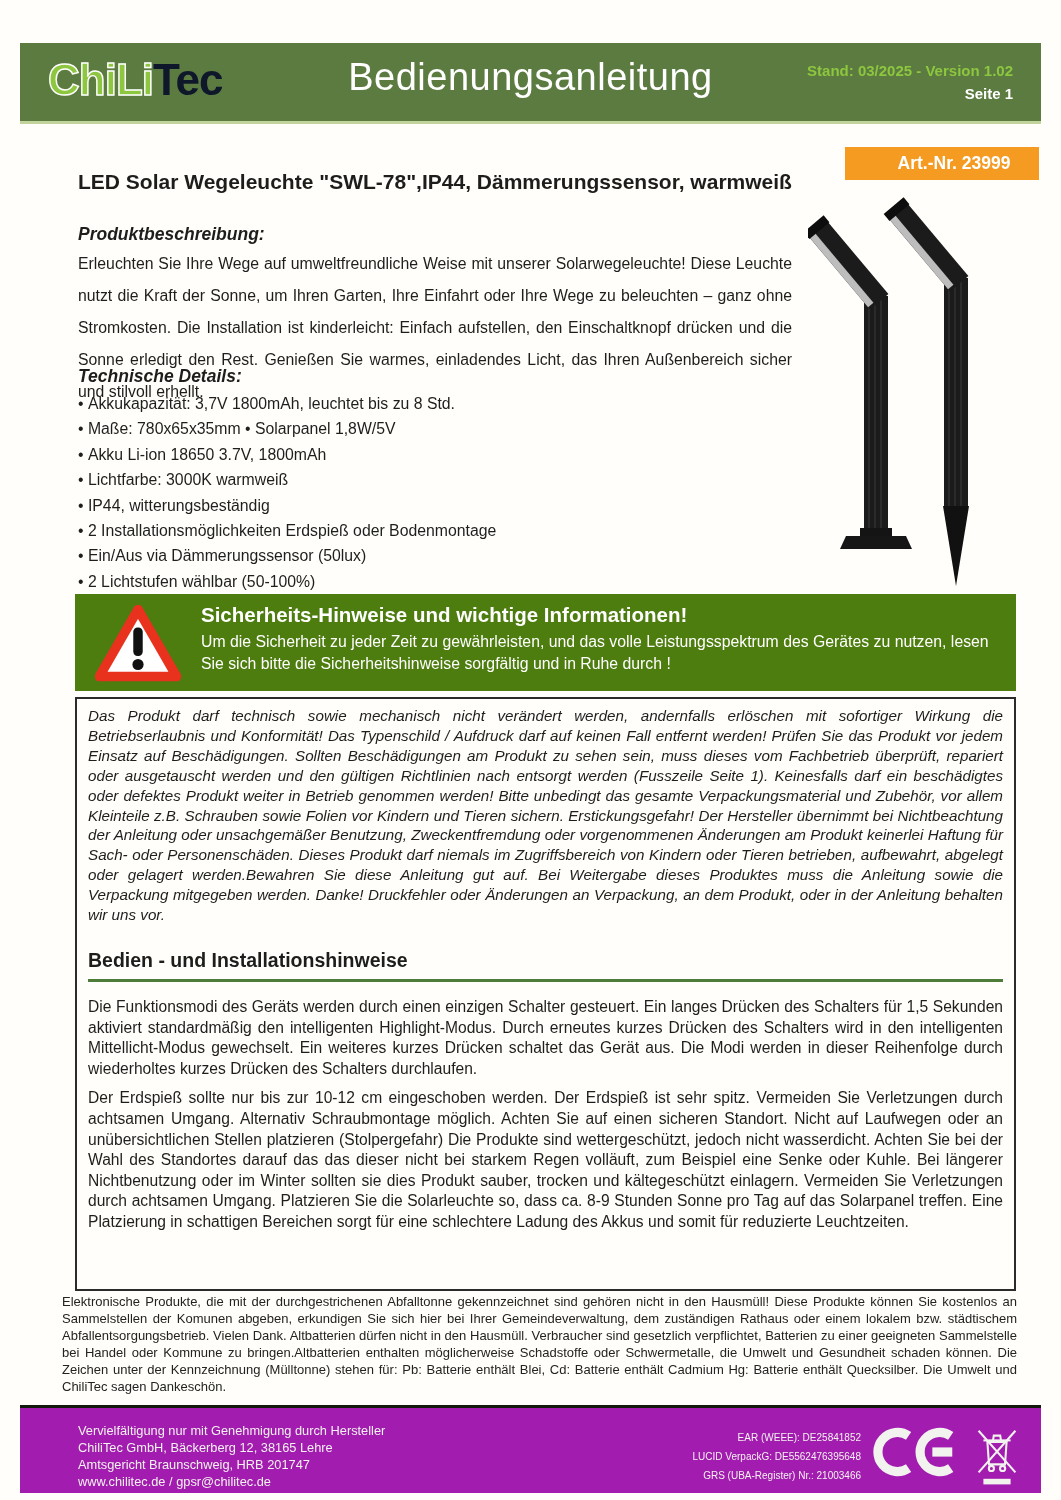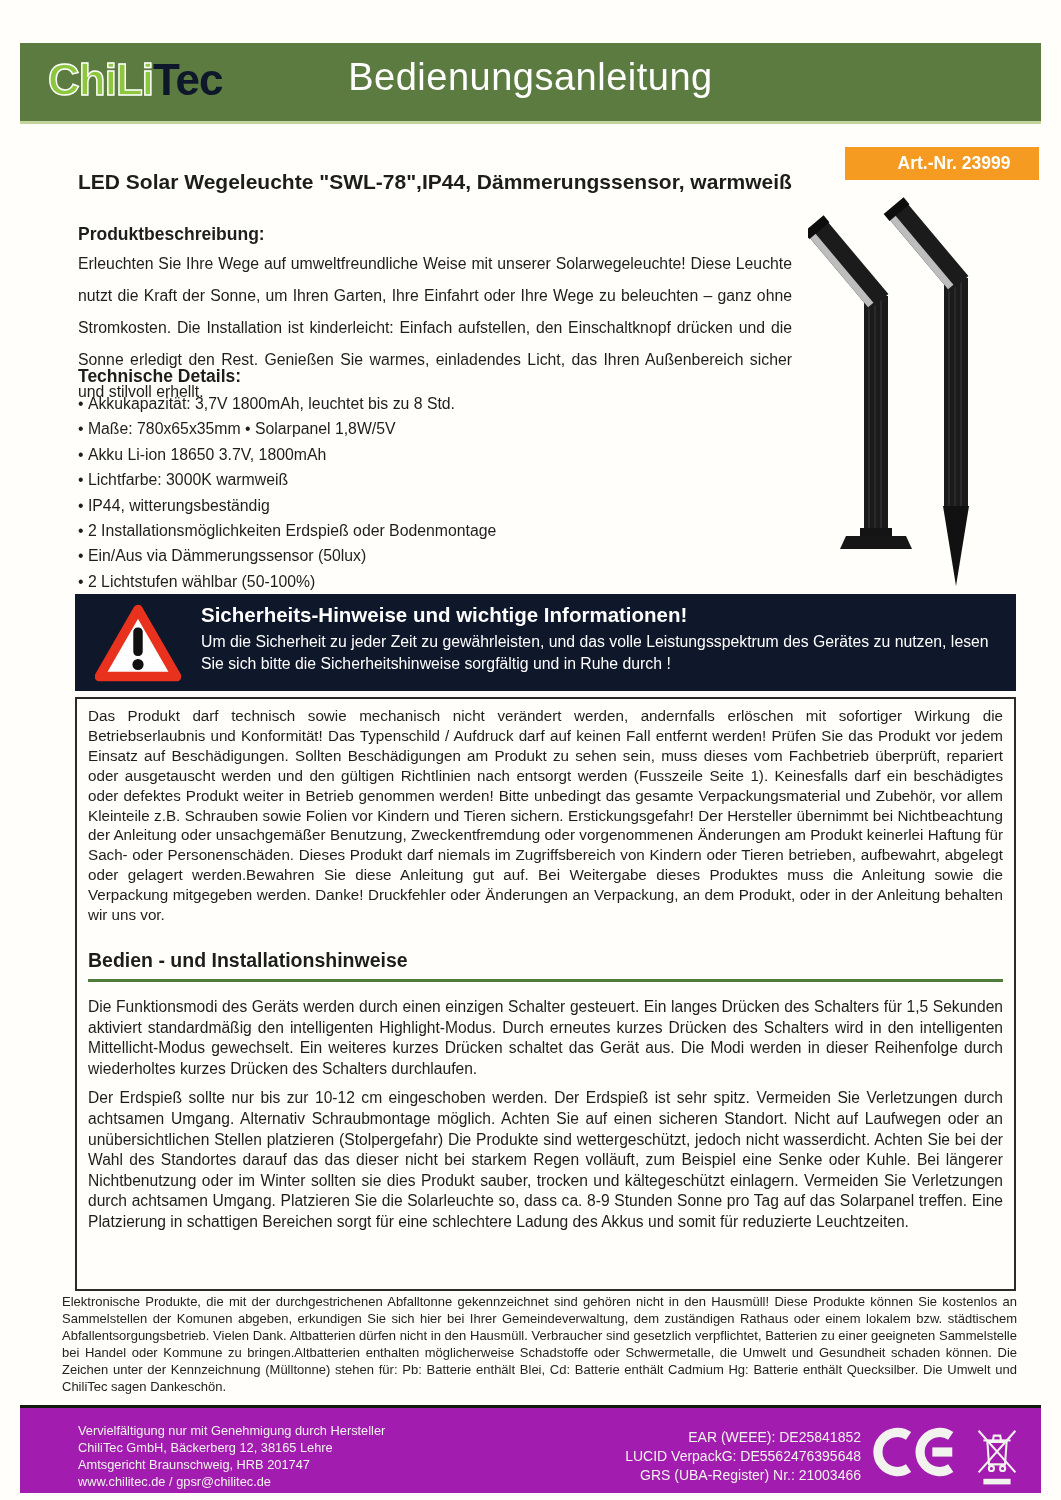--- a/index.html
+++ b/index.html
@@ -36,52 +36,52 @@
     position:absolute; left:845px; top:147px; width:170px; height:33px;
     background:#f59b21; color:#ffffff; font-weight:bold; font-size:17.5px;
     display:flex; align-items:center; justify-content:center;padding-left:24px;
   }
 
   
   .prod-title{
     position:absolute; left:78px; top:170px; width:740px;
     font-weight:bold; font-size:21px;
   }
-  .sec-heading{ font-weight:bold; font-size:17.5px; }
+  .sec-heading{ font-weight:bold; font-size:17.5px;font-style:italic; }
   .desc-heading{ position:absolute; left:78px; top:224px; }
   .desc-text{
     position:absolute; left:78px; top:248px; width:714px;
     font-size:15.8px; line-height:32px; text-align:justify; color:#1e1e1c;
   }
   .tech-heading{ position:absolute; left:78px; top:366px; }
   .tech-list{ position:absolute; left:78px; top:391px; width:660px;
     font-size:15.8px; line-height:25.4px; color:#1e1e1c;}
   .tech-item::before{ content:"\2022\00a0"; }
 
   
   .prod-img{ position:absolute; left:808px; top:188px; }
 
   
   .safety-box{
     position:absolute; left:75px; top:594px; width:941px; height:97px;
-    background:#0f172a;
+    background:#4d7c0f;
   }
   .warn-icon{ position:absolute; left:20px; top:10px; }
   .safety-text{ position:absolute; left:126px; top:9px; width:800px; color:#ffffff; }
   .safety-title{ font-weight:bold; font-size:20.5px; margin:0 0 4px 0; }
   .safety-sub{ font-size:15.8px; line-height:21.5px; }
 
   
   .main-box{
     position:absolute; left:75px; top:697px; width:941px; height:594px;
     border:2px solid #2b2b2b; box-sizing:border-box; background:#fffefb;
     padding:7px 11px 0 11px;
   }
   .legal-text{
-    font-size:15.2px; line-height:19.9px; text-align:justify; color:#1e1e1c;
+    font-size:15.2px; line-height:19.9px; text-align:justify; color:#1e1e1c;font-style:italic;
   }
   .install-heading{
     margin-top:24px; font-weight:bold; font-size:19.5px; color:#1d1d1b;
   }
   .green-rule{ margin-top:7px; height:3px; background:#4e7d3a; }
   .install-para{
     margin-top:15px; font-size:15.6px; line-height:20.6px; text-align:justify; color:#1e1e1c;
   }
   .install-para + .install-para{ margin-top:9px; }
 
@@ -95,33 +95,37 @@
   .footer{
     position:absolute; left:20px; top:1405px; width:1021px; height:88px;
     background:#a21caf; border-top:3px solid #121a0d; box-sizing:border-box;
   }
   .footer-left{
     position:absolute; left:58px; top:14px; color:#f2f2ee;
     font-size:12.8px; line-height:17px;
   }
   .footer-right{
     position:absolute; right:180px; top:20px; text-align:right; color:#f2f2ee;
-    font-size:14px; line-height:19px;
+    font-size:10px; line-height:19px;
   }
   .ce-mark{ position:absolute; right:78px; top:16px; }
   .weee-icon{ position:absolute; right:18px; top:10px; }
 </style>
 </head>
 <body>
 
 <div id="page">
 
   <div class="header">
     <div class="logo"><span class="part1">ChiLi</span><span class="part2">Tec</span></div>
     <div class="header-title">Bedienungsanleitung</div>
+    <div class="header-meta">
+      <div class="header-stand">Stand: 03/2025 - Version 1.02</div>
+      <div class="header-page">Seite 1</div>
+    </div>
   </div>
 
   <div class="badge">
     <span>Art.-Nr. 23999</span>
   </div>
 
   <div class="prod-title">LED Solar Wegeleuchte "SWL-78",IP44, Dämmerungssensor, warmweiß</div>
 
   <div class="sec-heading desc-heading">Produktbeschreibung:</div>
   <div class="desc-text">Erleuchten Sie Ihre Wege auf umweltfreundliche Weise mit unserer Solarwegeleuchte! Diese Leuchte nutzt die Kraft der Sonne, um Ihren Garten, Ihre Einfahrt oder Ihre Wege zu beleuchten – ganz ohne Stromkosten. Die Installation ist kinderleicht: Einfach aufstellen, den Einschaltknopf drücken und die Sonne erledigt den Rest. Genießen Sie warmes, einladendes Licht, das Ihren Außenbereich sicher und stilvoll erhellt.</div>

